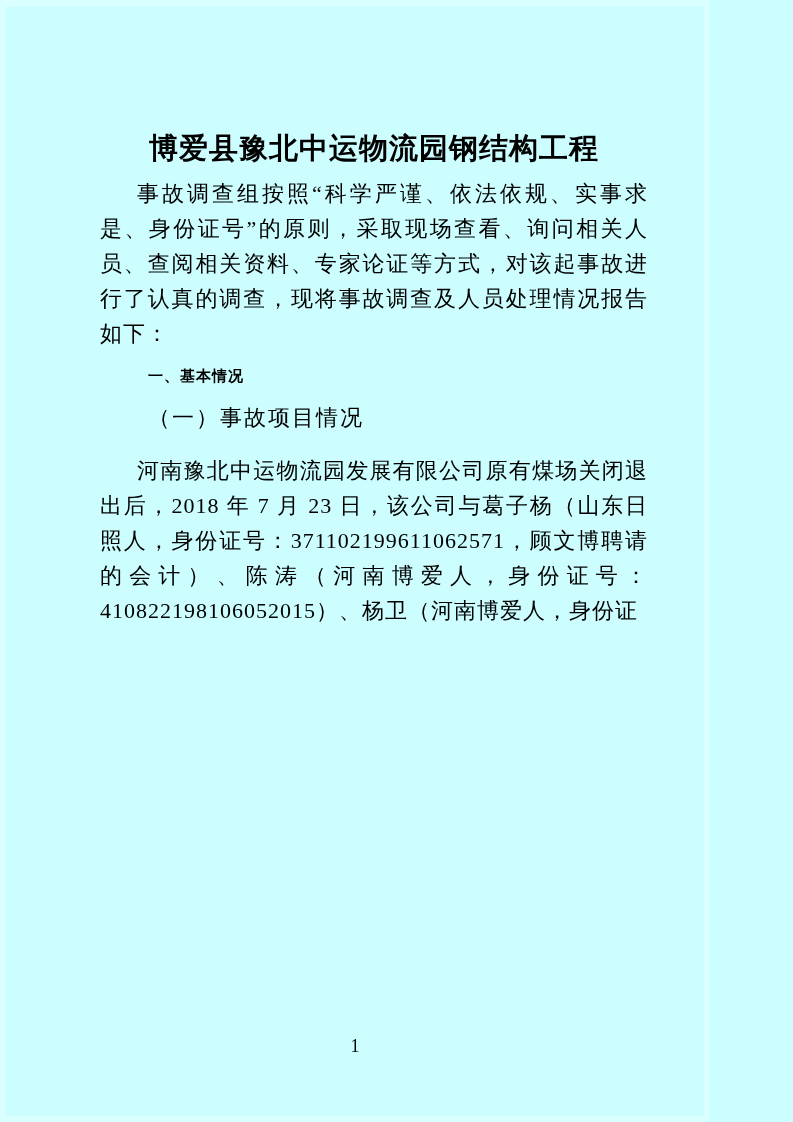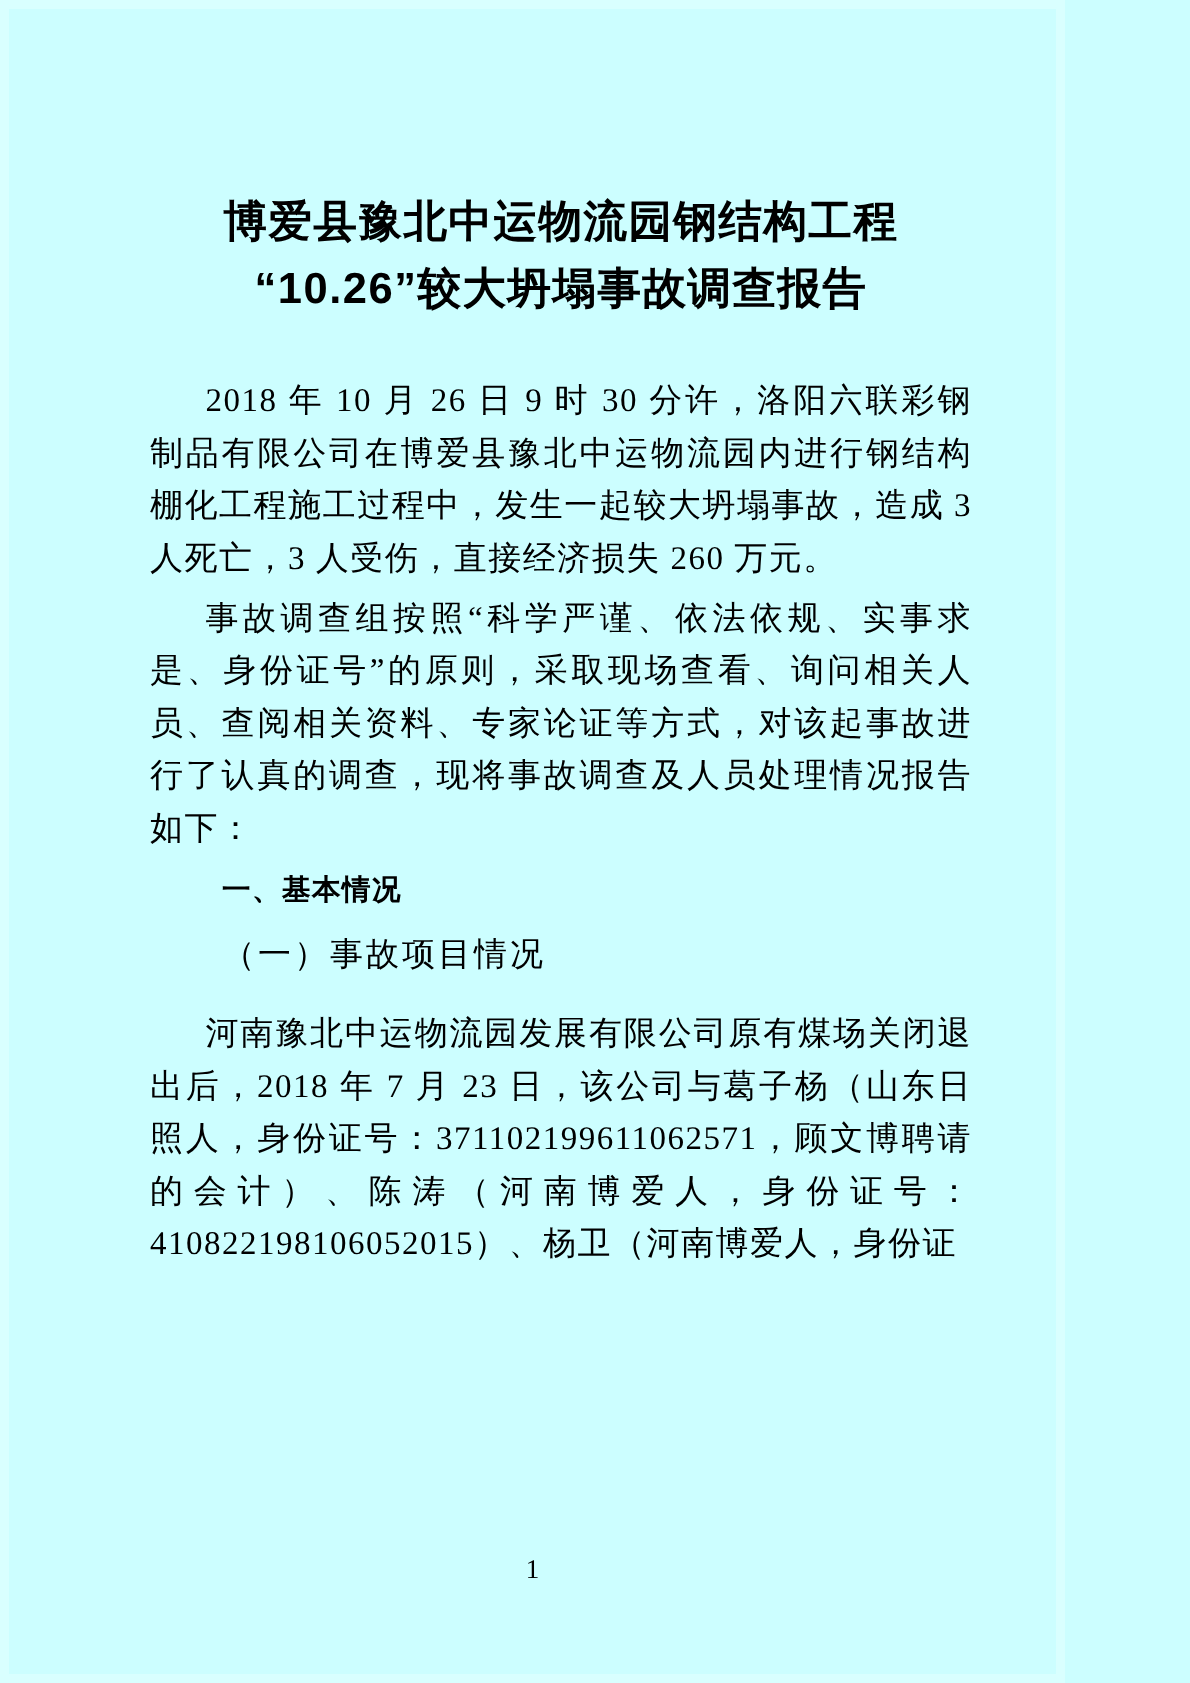--- a/index.html
+++ b/index.html
@@ -37,21 +37,21 @@
     text-indent: 37px;
     letter-spacing: 1px;
     margin: 5px 0 0 0;
   }
   .para.first {
     margin-top: 33px;
   }
   .section-heading {
     font-family: "Liberation Sans", sans-serif;
     font-weight: bold;
-    font-size: 19px;
+    font-size: 15px;
     line-height: 38px;
     margin: 6px 0 0 0;
     text-indent: 48px;
     letter-spacing: 1px;
   }
   .subsection-heading {
     font-size: 22px;
     line-height: 38px;
     margin: 4px;
     font-weight: normal;
@@ -68,24 +68,22 @@
     letter-spacing: 0;
   }
 </style>
 </head>
 <body>
 
 <div class="page">
 
   <h1 class="doc-title">
     <span>博爱县豫北中运物流园钢结构工程</span><br>
-    <span>“10.26”较大坍塌事故调查报告</span>
   </h1>
 
-  <p class="para first">2018 年 10 月 26 日 9 时 30 分许，洛阳六联彩钢制品有限公司在博爱县豫北中运物流园内进行钢结构棚化工程施工过程中，发生一起较大坍塌事故，造成 3 人死亡，3 人受伤，直接经济损失 260 万元。</p>
 
 
   <p class="para">事故调查组按照“科学严谨、依法依规、实事求是、身份证号”的原则，采取现场查看、询问相关人员、查阅相关资料、专家论证等方式，对该起事故进行了认真的调查，现将事故调查及人员处理情况报告如下：</p>
 
   <h2 class="section-heading">一、基本情况</h2>
 
   <h3 class="subsection-heading">（一）事故项目情况</h3>
 
   <p class="para" style="margin-top:16px;">河南豫北中运物流园发展有限公司原有煤场关闭退出后，2018 年 7 月 23 日，该公司与葛子杨（山东日照人，身份证号：371102199611062571，顾文博聘请的会计）、陈涛（河南博爱人，身份证号：410822198106052015）、杨卫（河南博爱人，身份证</p>
 

